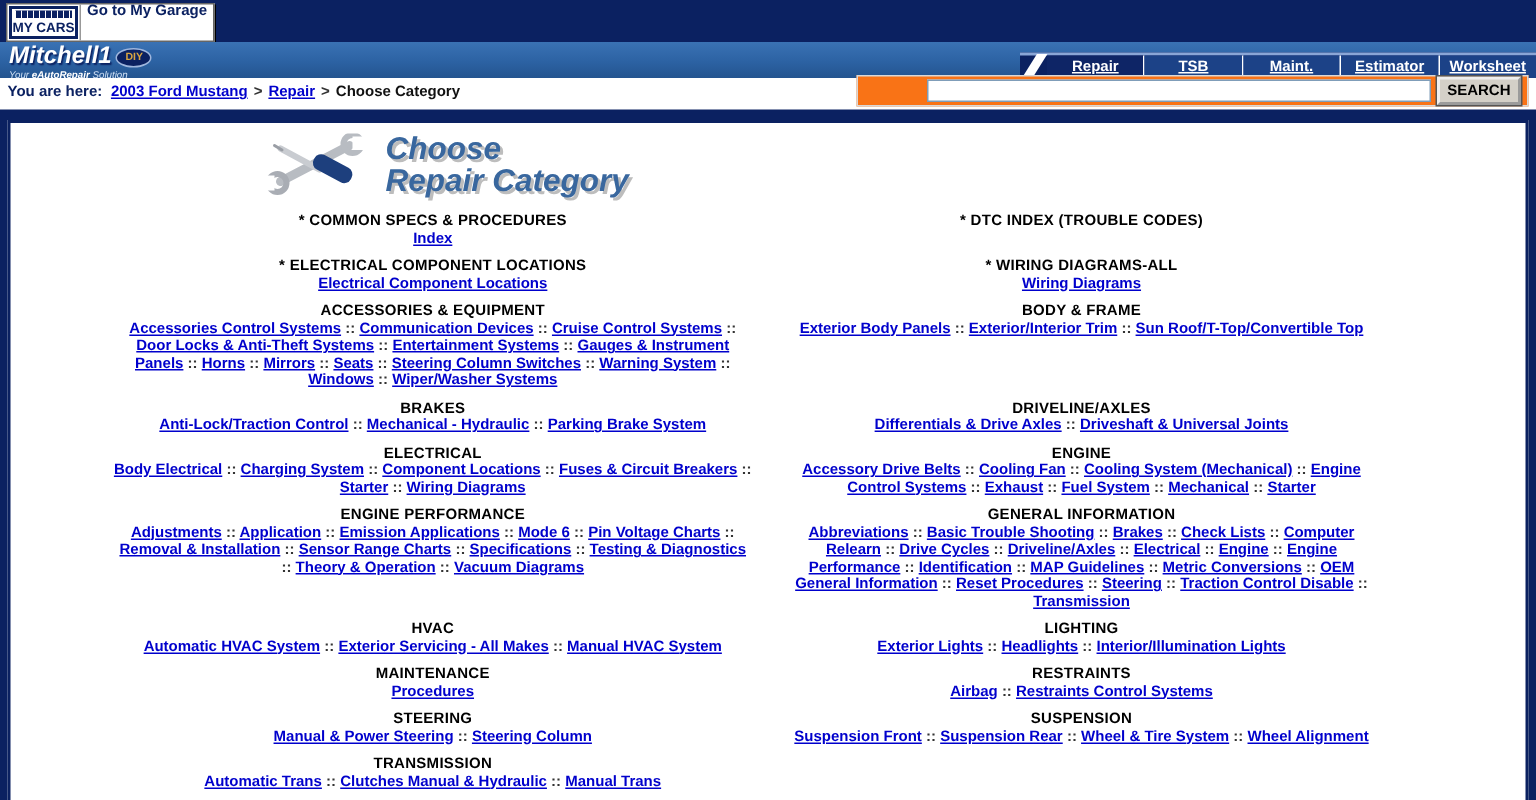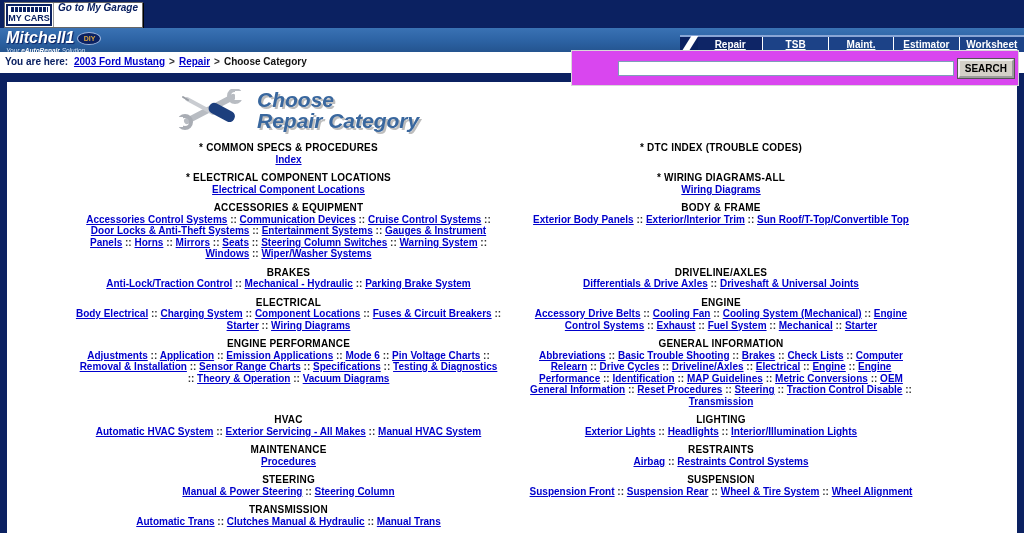--- a/index.html
+++ b/index.html
@@ -19,21 +19,21 @@
     box-shadow: 1px 1px 0 #000;
   }
   .plate {
     width: 46px; border: 2px solid #0b2161; margin: 1px; background: #fff;
     display: flex; flex-direction: column; align-items: center; justify-content: flex-start;
   }
   .plate-top { width: 38px; height: 5px; margin-top: 1px; background: #0b2161;
     background-image: repeating-linear-gradient(90deg,#fff 0 1px,transparent 1px 4px); }
   .plate-text { font-size: 9px; font-weight: bold; color: #0b2161; letter-spacing: 0; line-height: 12px; }
   .garage-text {
-    padding: 1px 4px 16px 4px; font-size: 10px; font-weight: bold; font-style: italic;
+    padding: 1px 4px 16px 4px; font-size: 10px; font-weight: bold; 
     color: #0b2161; line-height: 11px; display: flex; flex-direction: column; justify-content: center;
     border-left: 1px solid #999;
   }
   .top-right { position: absolute; right: 6px; top: 4px; text-align: right; margin-top: 44px; }
   .top-links { font-size: 11px; font-weight: bold; }
   .top-links a { color: #fff; text-decoration: underline; }
   .top-links .bar { color: #fff; font-weight: normal; margin: 0 3px; }
   .version { font-size: 9px; color: #cdd6ee; margin-top: 1px; }
 
   
@@ -65,21 +65,21 @@
   .tab:last-child { border-right: none; }
 
   
   .crumbrow { height: 21px; background: #fff; position: relative; }
   .crumbs { position: absolute; left: 5px; top: 4px; font-size: 10px; color: #000; font-weight: bold; white-space: nowrap; }
   .crumbs .here { color: #0b2161; }
   .crumbs a { color: #0000cc; text-decoration: underline; font-weight: bold; margin: 0 3px; }
   .crumbs .sep { color: #333; margin: 0 1px; }
   .crumbs .current { color: #111; margin-left: 3px; }
   .searchpanel {
-    position: absolute; right: 5px; top: -2px; height: 36px; width: 448px; background: #d946ef;
+    position: absolute; right: 5px; top: -2px; height: 21px; width: 448px; background: #f97316;
     border: 1px solid #d8d8d8; display: flex; align-items: center; justify-content: flex-end; padding: 0 4px;
   }
   .searchpanel input {
     width: 336px; height: 15px; border: 1px solid #7f9db9; font-size: 10px; padding: 0 2px;
     font-family: "Liberation Sans", sans-serif;
   }
   .search-btn {
     margin-left: 4px; height: 19px; padding: 0 5px; font-size: 10px; font-weight: bold;
     background: #d4d0c8; border: 2px outset #efefef; outline: 1px solid #555;
     font-family: "Liberation Sans", sans-serif; cursor: pointer;

